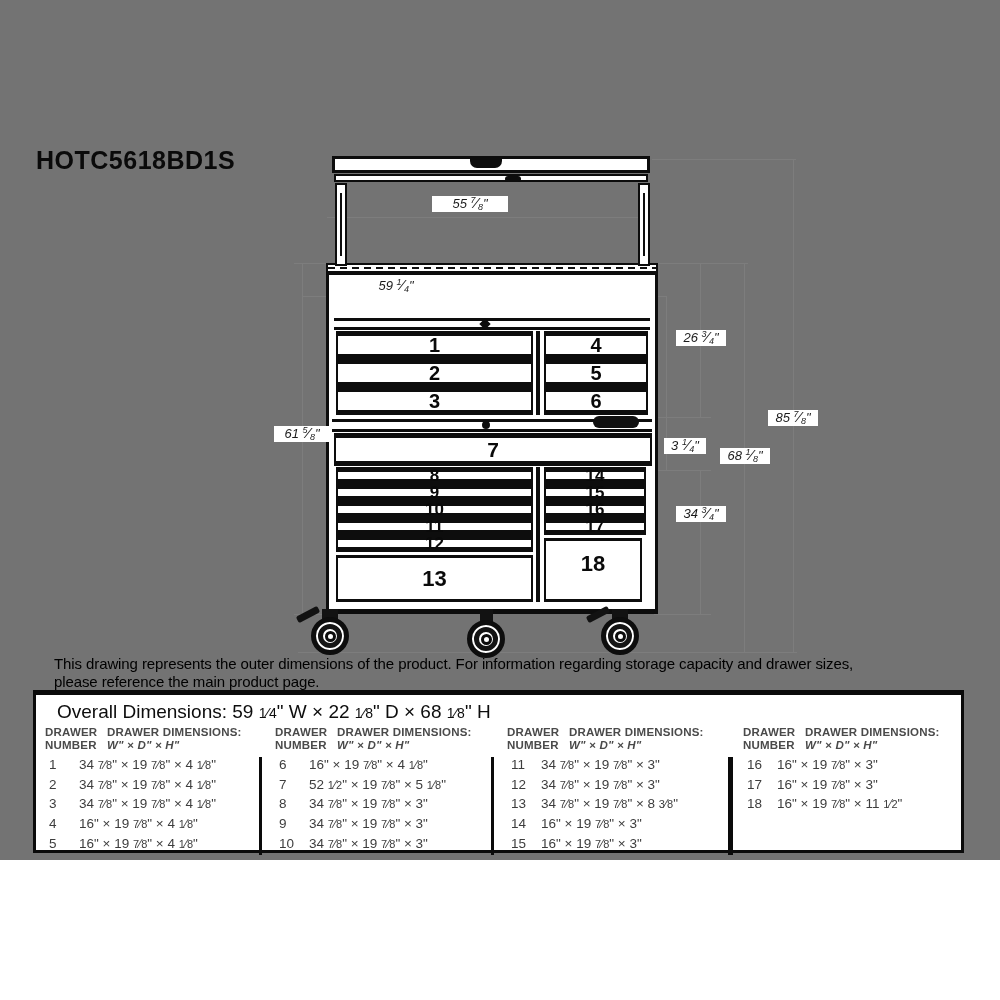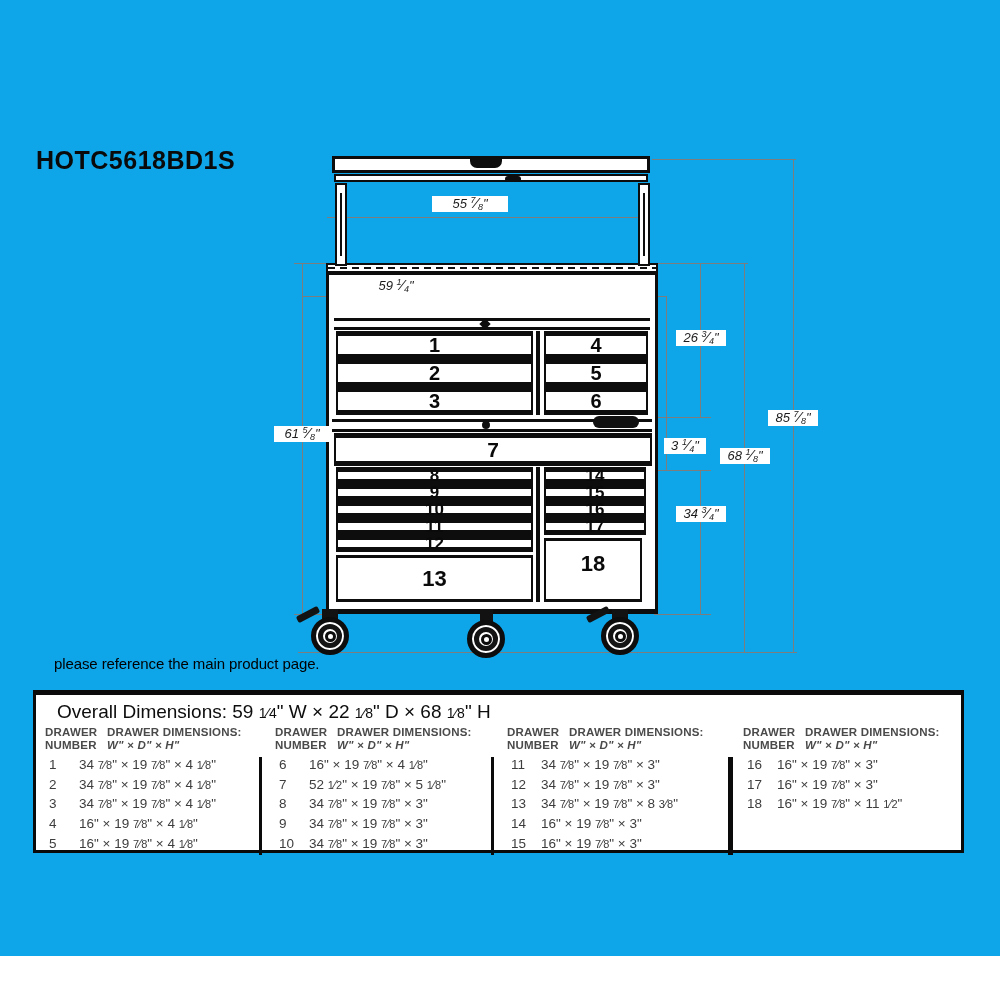--- a/index.html
+++ b/index.html
@@ -1,19 +1,19 @@
 <!DOCTYPE html>
 <html><head>
 <meta charset="utf-8">
 <style>
   * { box-sizing: border-box; margin: 0; padding: 0; }
   html,body { background:#fff; }
   .page {
-    position: relative; width: 1000px; height: 956px;
-    background: #0ea5e9; overflow: hidden;
+    position: relative; width: 1000px; height: 860px;
+    background: #737373; overflow: hidden;
     font-family: "Liberation Sans", sans-serif; color:#111;
   }
 
   
   .dline { position:absolute; background:#7d7d7d; }
   .blackline { position:absolute; background:#0d0d0d; }
 
   .dim-label {
     position:absolute; font-style: italic; font-size:13px; color:#1c1c1c;
     background:#fff; padding:0 2px; text-align:center; white-space:nowrap;
@@ -212,20 +212,21 @@
       </div>
 
     <div class="bracket" style="left:612px;top:609px;width:16px;height:11px;"></div>
     <div class="lever" style="left:586px;top:611px;width:24px;height:7px;transform:rotate(-28deg);"></div>
     <div class="wheel" style="left:601px;top:617px;">
         <div class="hub"></div>
       </div>
   </div>
 
   <div class="note">
+    <div>This drawing represents the outer dimensions of the product. For information regarding storage capacity and drawer sizes,</div>
     <div>please reference the main product page.</div>
   </div>
 
   <div class="spec-box">
     <div class="overall">Overall Dimensions: 59 <span class="fr"><span class="fn">1</span><span class="fs">⁄</span><span class="fd">4</span></span>" W × 22 <span class="fr"><span class="fn">1</span><span class="fs">⁄</span><span class="fd">8</span></span>" D × 68 <span class="fr"><span class="fn">1</span><span class="fs">⁄</span><span class="fd">8</span></span>" H</div>
 
     <div class="group" style="left:9px;width:212px;">
       <div class="ghead">
         <div><span class="h1c">DRAWER</span><span>DRAWER DIMENSIONS:</span></div>
         <div><span class="h1c">NUMBER</span><span class="it">W" × D" × H"</span></div>

